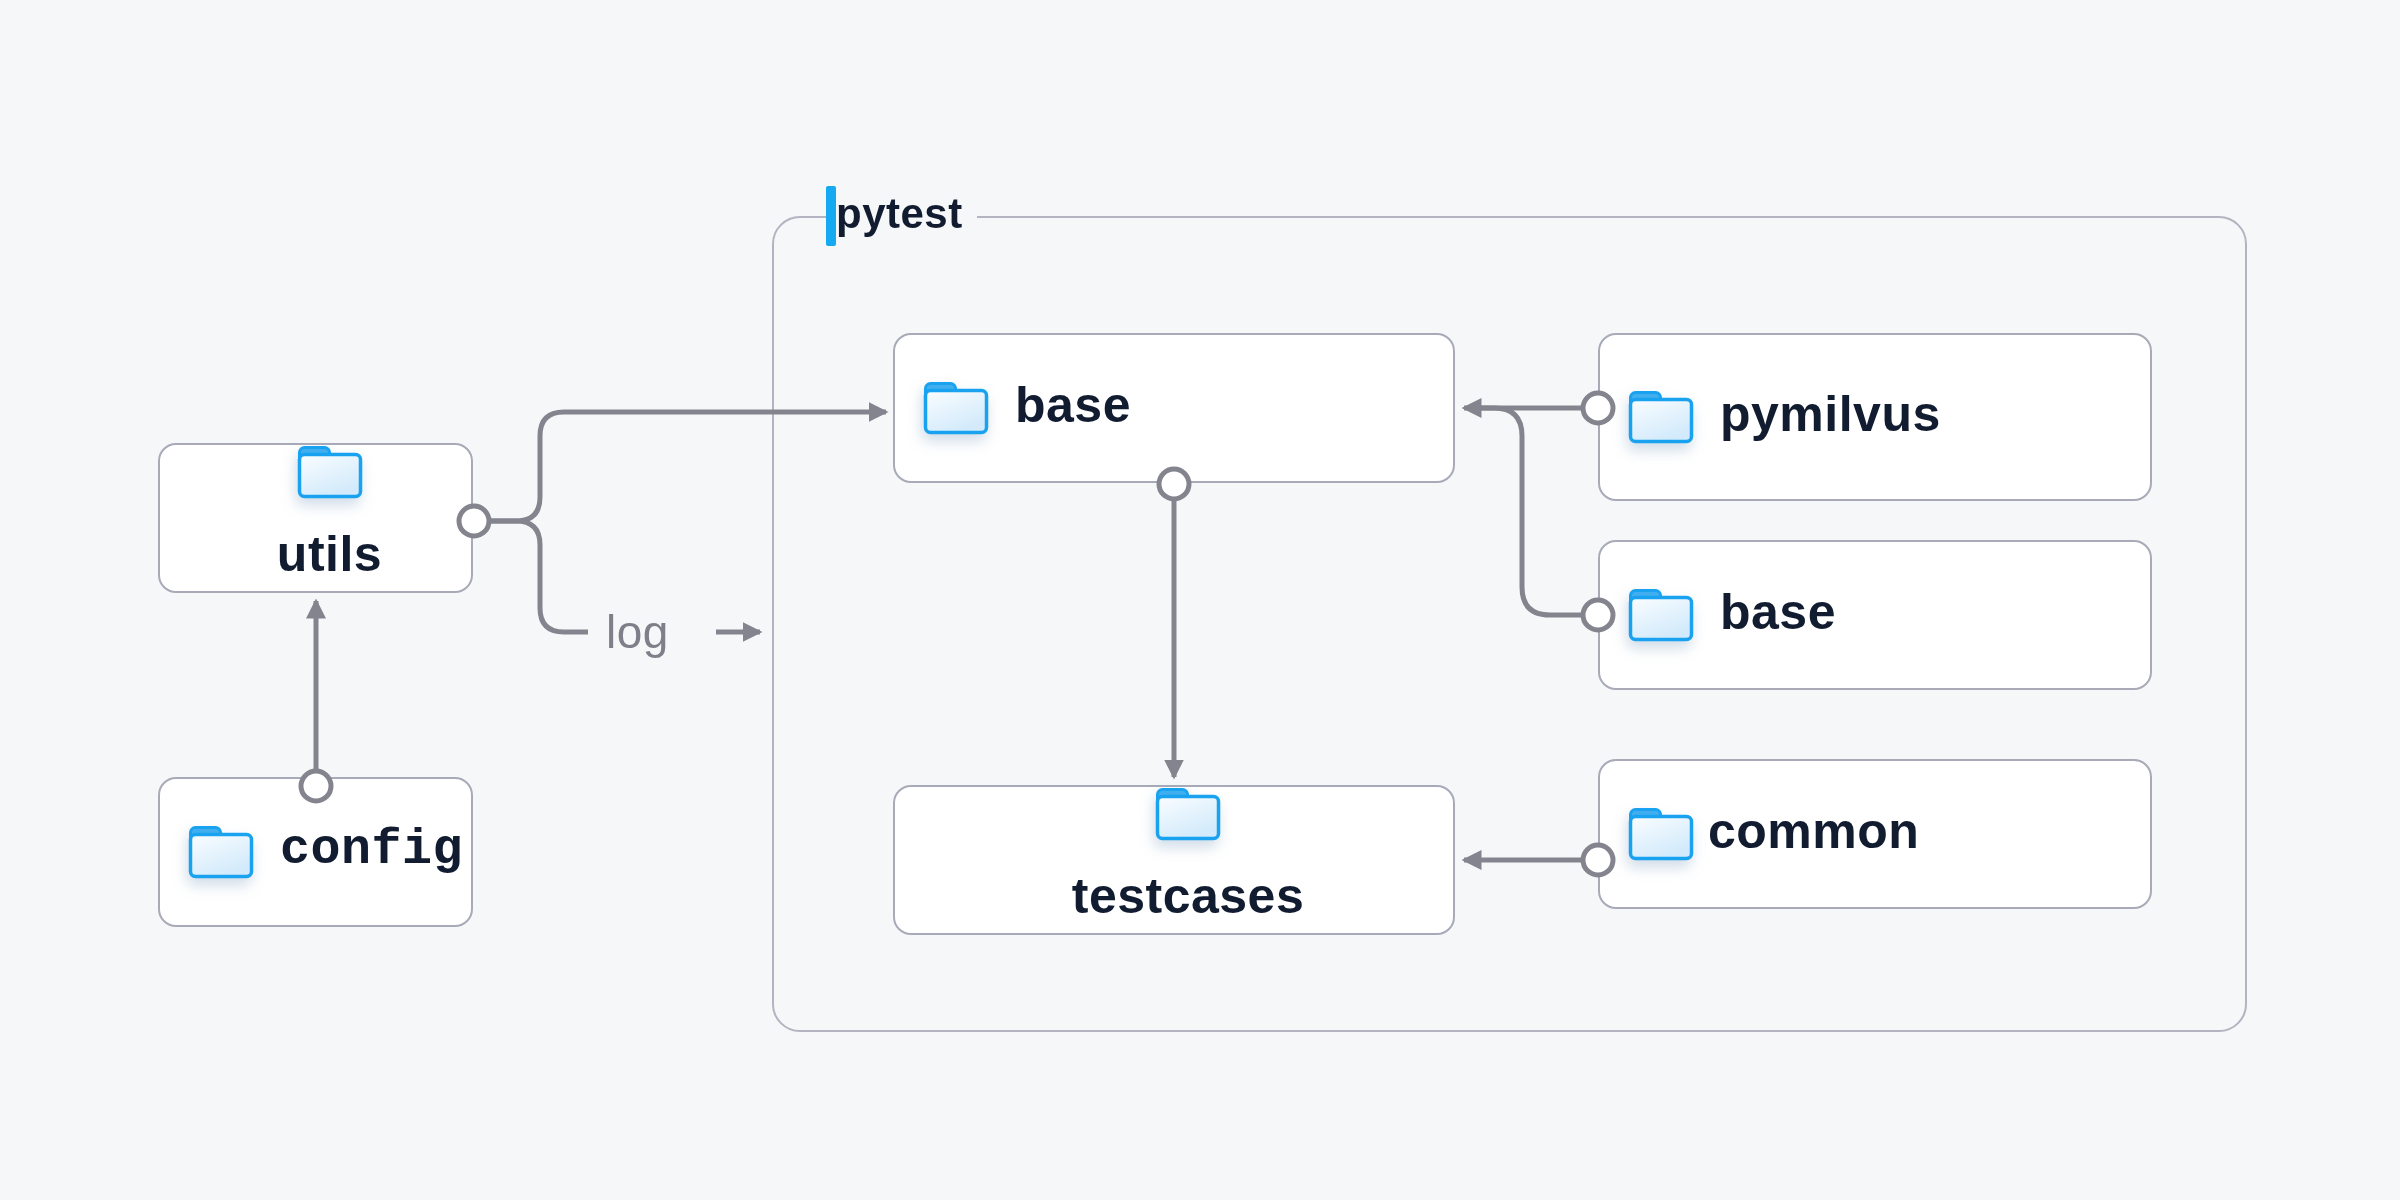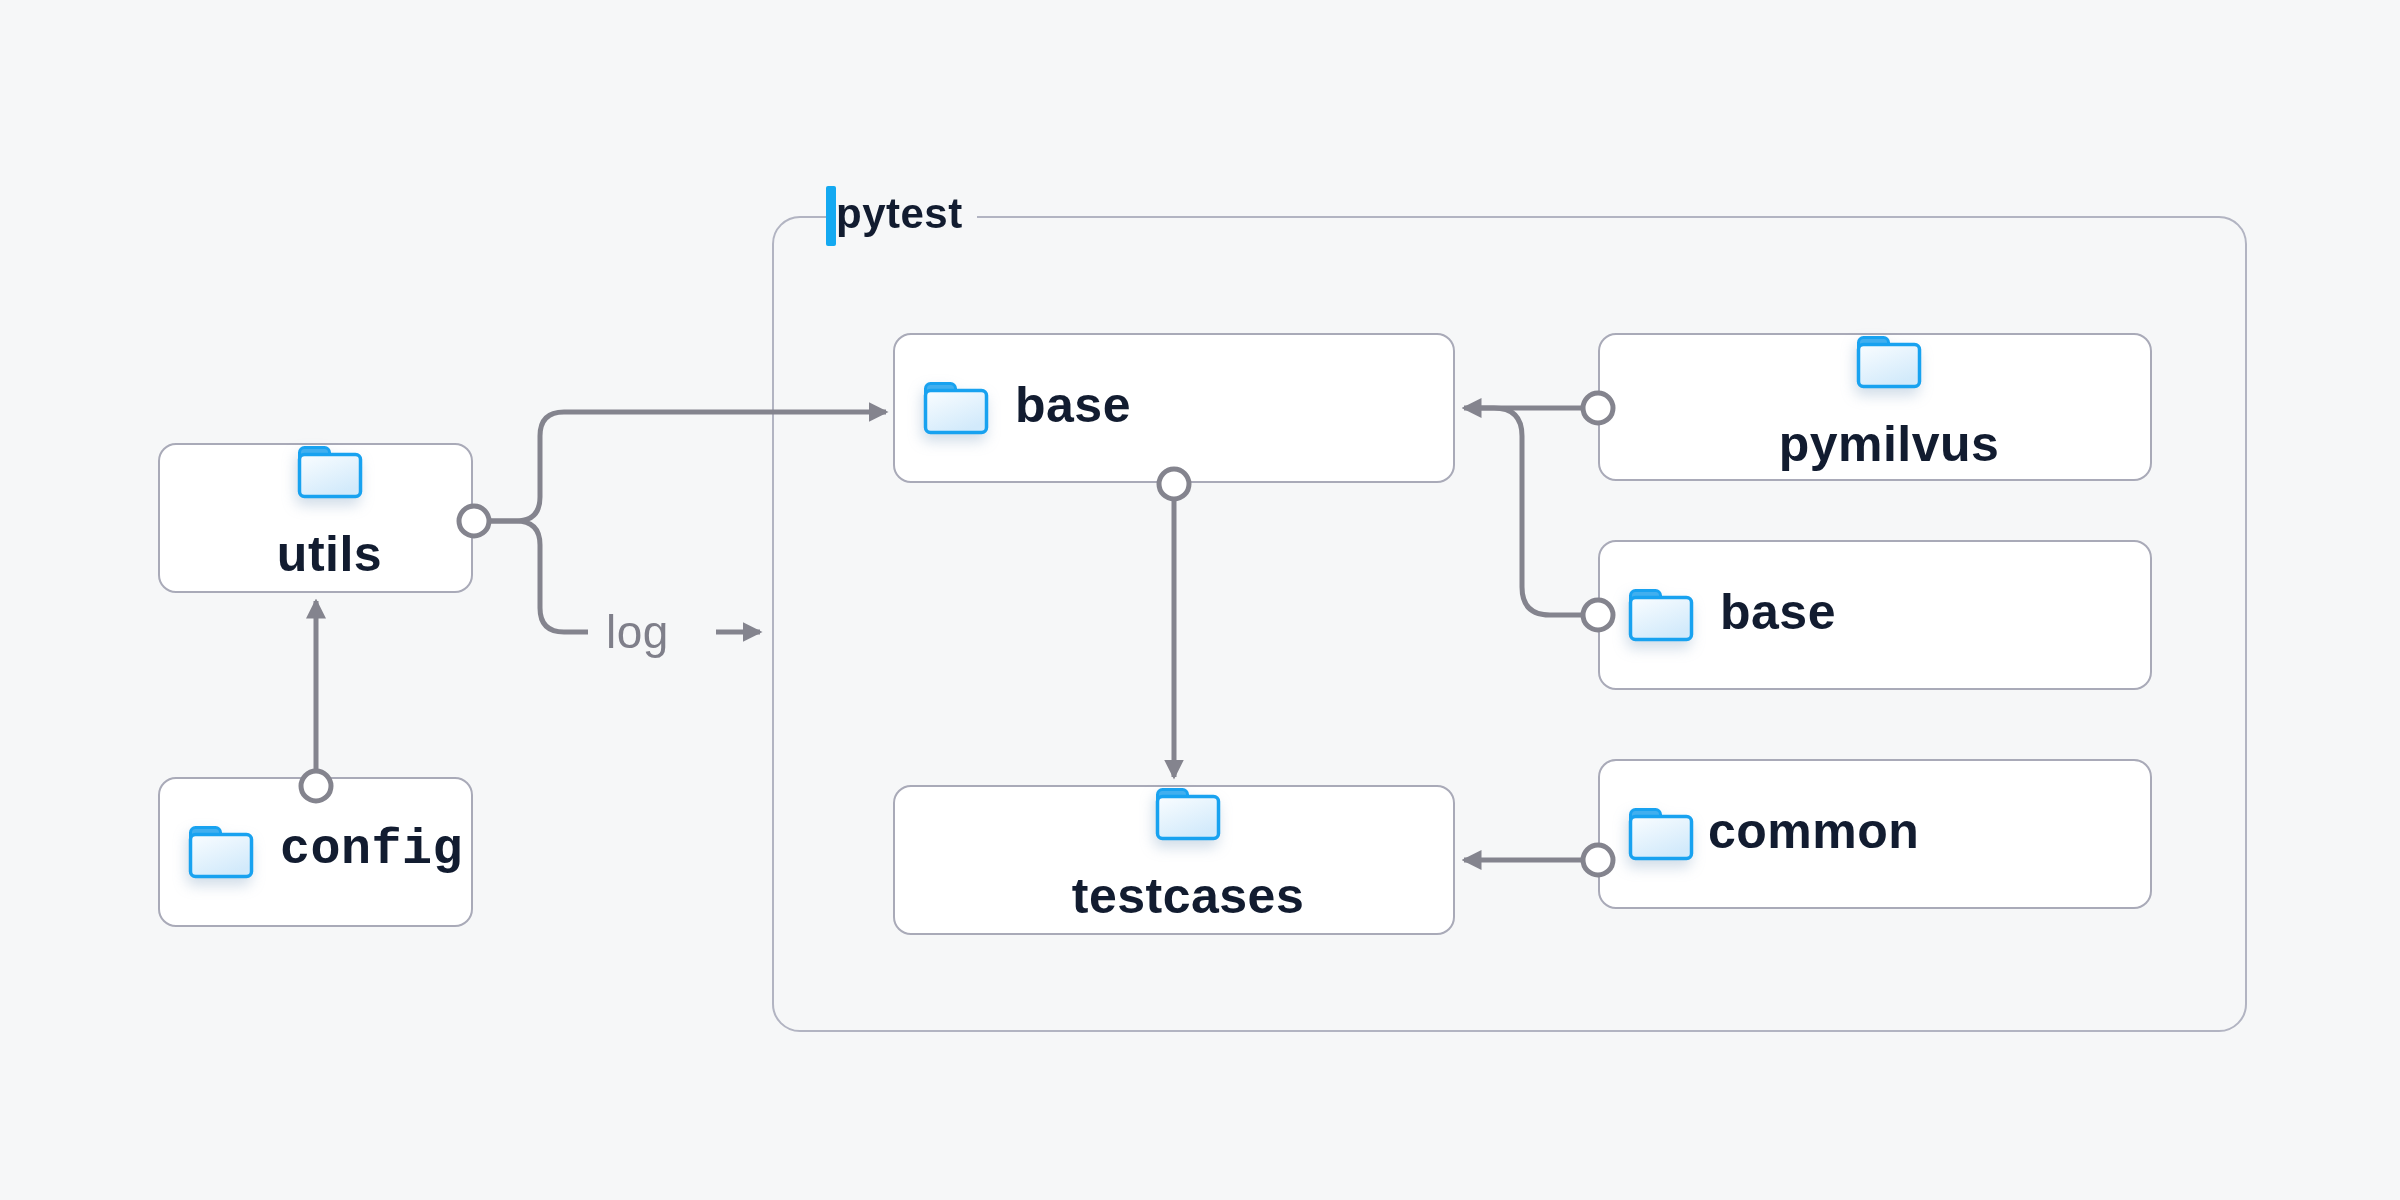--- a/index.html
+++ b/index.html
@@ -65,21 +65,21 @@
     letter-spacing: 0.5px;
     padding-bottom: 6px;
   }
   .folder { display: inline-flex; filter: drop-shadow(-2px 7px 7px rgba(100, 140, 180, 0.30)); }
   .folder rect { stroke: var(--folder-blue, #18a2f0); }
   .folder .tab { fill: var(--folder-tab, #41afef); }
 
   #n-utils     { left: 158px;  top: 443px; width: 315px; height: 150px; flex-direction: column; }
   #n-config    { left: 158px;  top: 777px; width: 315px; height: 150px; font-family: Liberation Mono, monospace; }
   #n-base      { left: 893px;  top: 333px; width: 562px; height: 150px; }
-  #n-pymilvus  { left: 1598px; top: 333px; width: 554px; height: 148px; flex-direction: column; }
+  #n-pymilvus  { left: 1598px; top: 333px; width: 554px; height: 168px; }
   #n-check     { left: 1598px; top: 540px; width: 554px; height: 150px; }
   #n-testcases { left: 893px;  top: 785px; width: 562px; height: 150px; flex-direction: column; }
   #n-common    { left: 1598px; top: 759px; width: 554px; height: 150px; gap: 14px; }
 
   
   .wires {
     position: absolute;
     inset: 0;
     z-index: 3;
     pointer-events: none;

